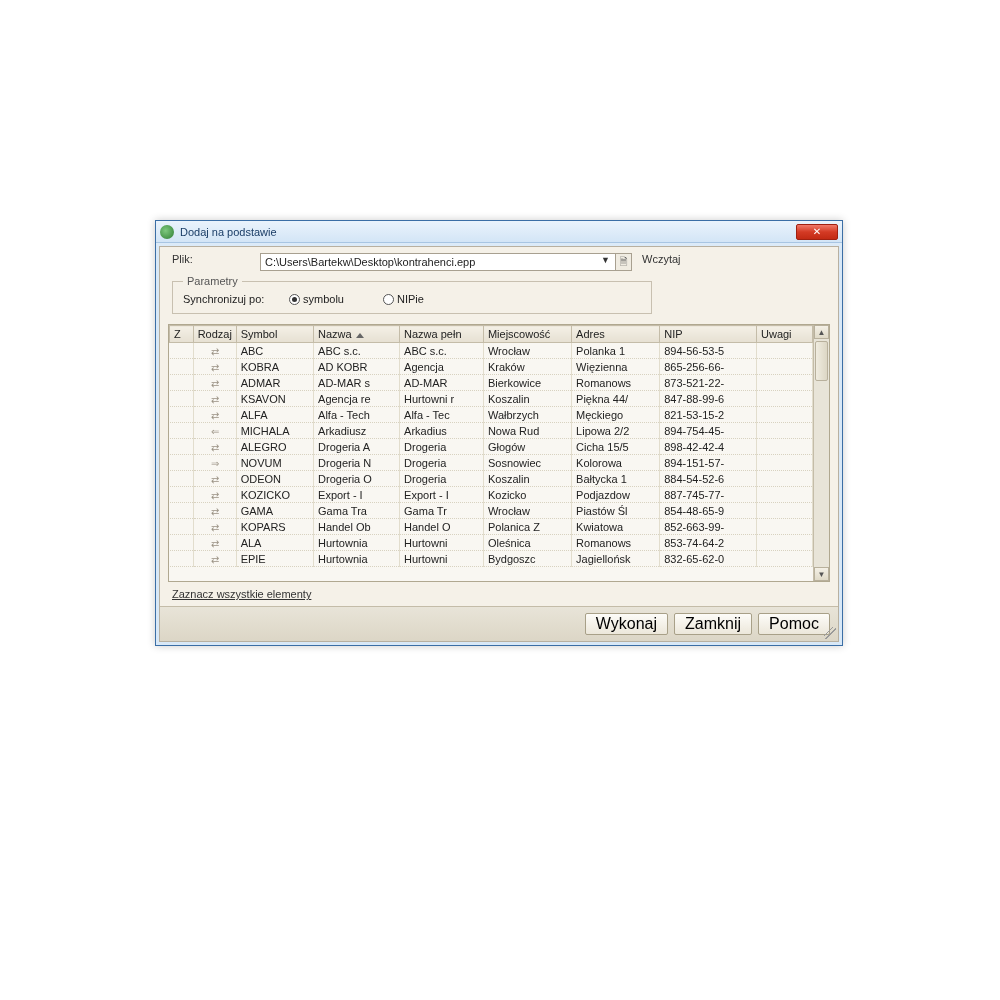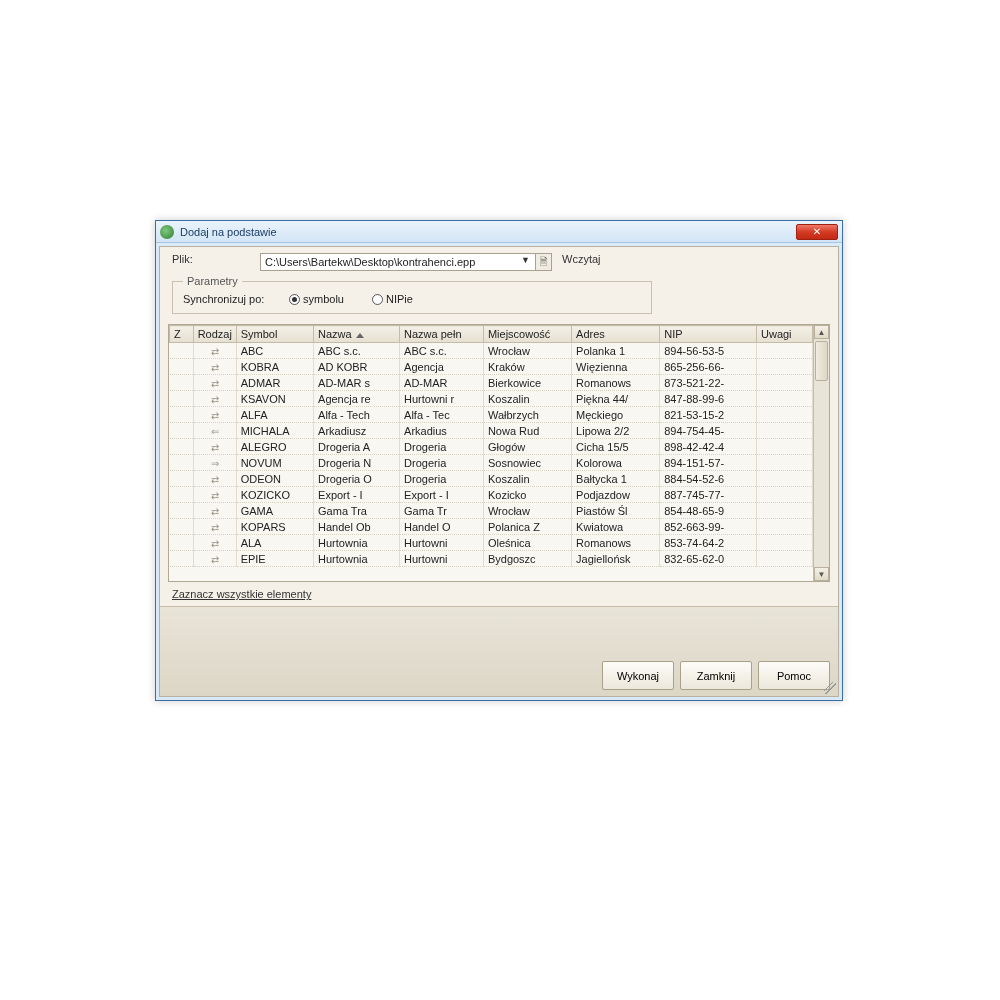--- a/index.html
+++ b/index.html
@@ -52,21 +52,21 @@
     background: #f5f1e8;
     border: 1px solid #b8b0a0;
   }
   .inner {
     padding: 6px 8px 4px 12px;
   }
   .row { display: flex; margin-bottom: 4px; }
   .lbl { color: #333; }
   .w70 { width: 88px; }
   .file-input {
-    width: 276px; height: 18px;
+    width: 356px; height: 18px;
     border: 1px solid #a8a090;
     background: #fff;
     padding: 1px 4px;
     display: flex; align-items: center;
     position: relative;
   }
   .file-input .drop {
     position: absolute; right: 2px; top: 1px; width: 12px;
     font-size: 9px; color: #333;
   }
@@ -87,21 +87,21 @@
     border: 1px solid #c8c0b0;
     padding: 4px 10px 6px 10px;
     margin: 4px 0 6px 0;
     width: 480px;
   }
   fieldset.params legend { padding: 0 4px; color: #555; }
   .radio-row { display: flex; align-items: center; margin: 2px 0; }
   .radio-row .grp-label { width: 106px; }
   .radio-opt {
     display: flex; align-items: center;
-    margin-right: 28px;
+    margin-right: 39px;
     cursor: pointer;
   }
   .radio-opt .circle {
     width: 11px; height: 11px;
     border: 1px solid #555;
     border-radius: 50%;
     margin-right: 3px;
     display: flex; align-items: center; justify-content: center;
     background: #fff;
   }
@@ -192,28 +192,27 @@
   .button-bar {
     background: linear-gradient(#e8e4d8, #dcd6c6);
     border-top: 1px solid #c4bca8;
     padding: 6px 8px;
     display: flex;
     justify-content: flex-end;
     gap: 6px;
     position: relative;
   }
   .btn-std {
-    min-width: 72px; height: 29px;
+    min-width: 72px; height: 22px;
     background: linear-gradient(#fdfcf8, #ece7da);
     border: 1px solid #a8a088;
     border-radius: 2px;
-    font-size: 11px;
+    font-size: 16px;
     cursor: pointer;
     padding: 0 10px;
-    margin-top: 48px;
   }
   .resize-grip {
     position: absolute; right: 2px; bottom: 2px;
     width: 12px; height: 12px;
     background:
       linear-gradient(135deg, transparent 0 6px, #999 6px 7px, transparent 7px 9px, #999 9px 10px, transparent 10px 12px);
   }
 </style>
 </head>
 <body>

